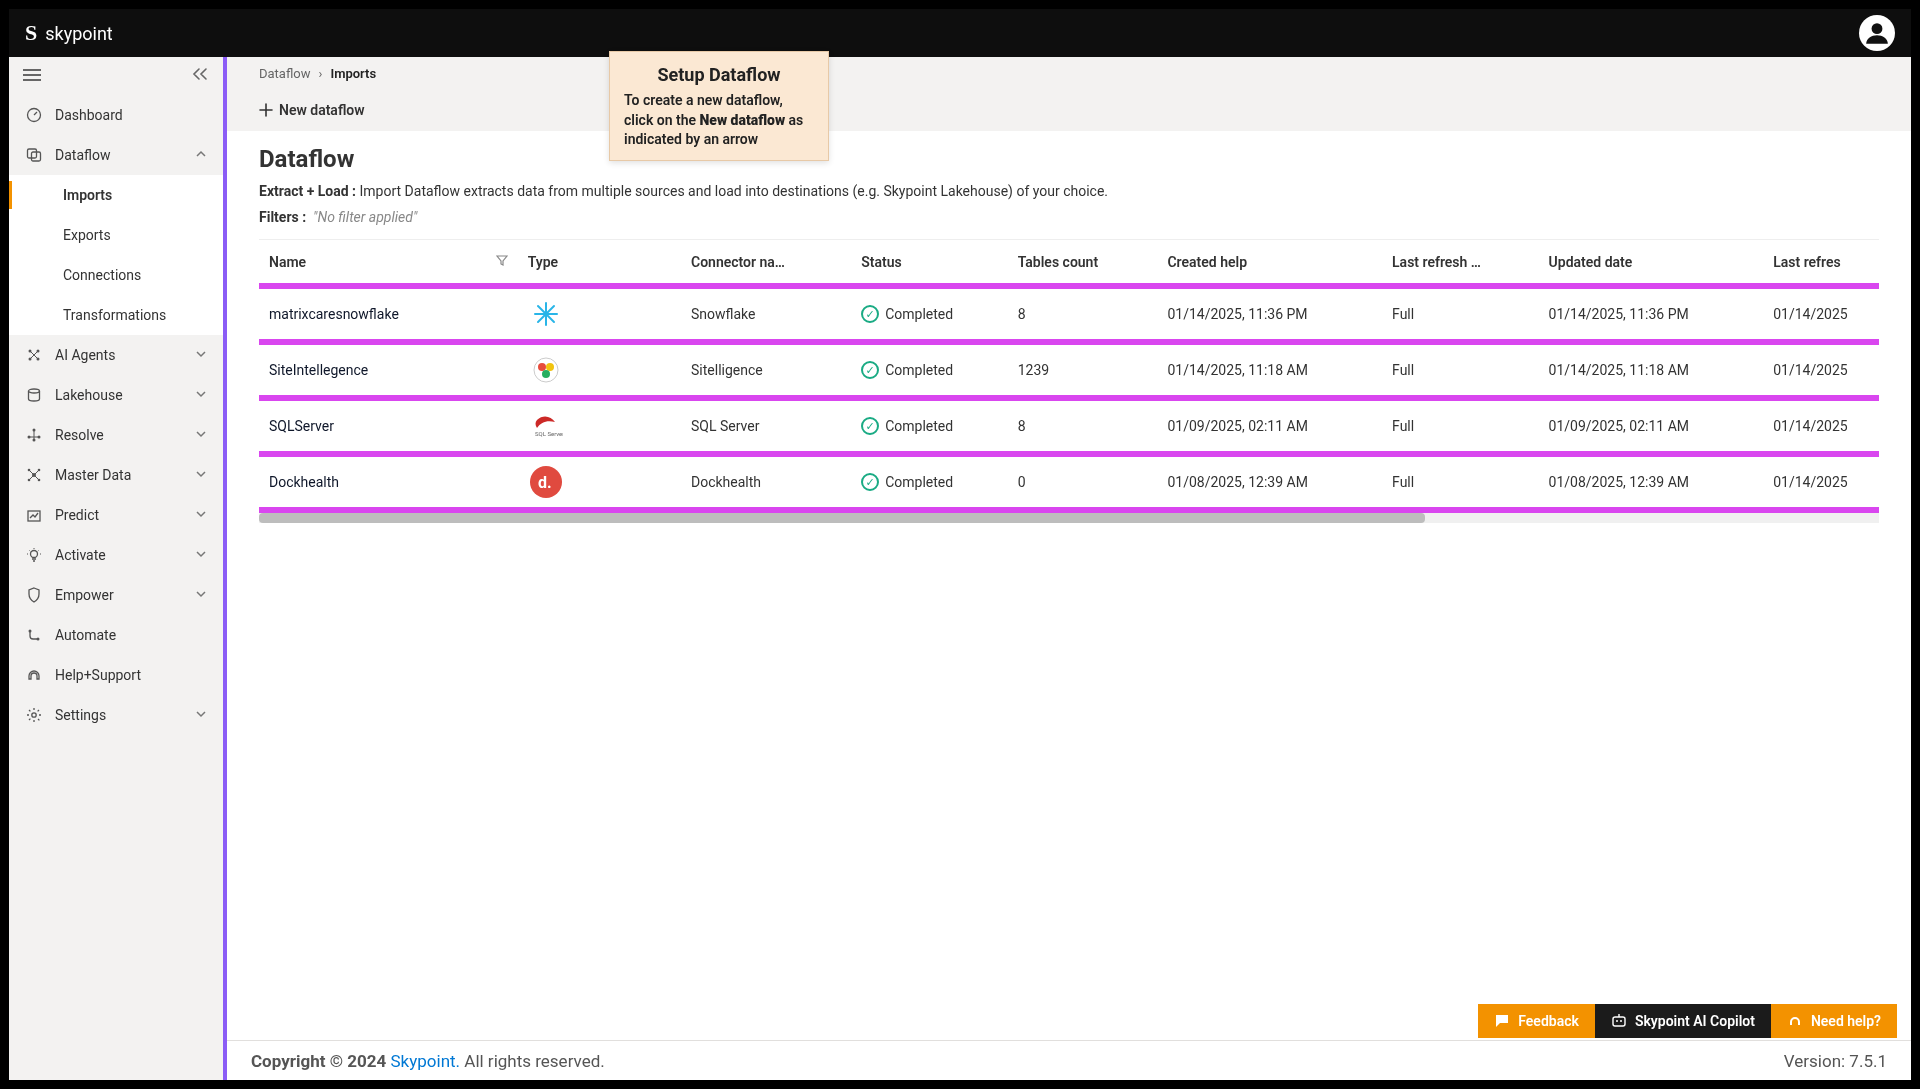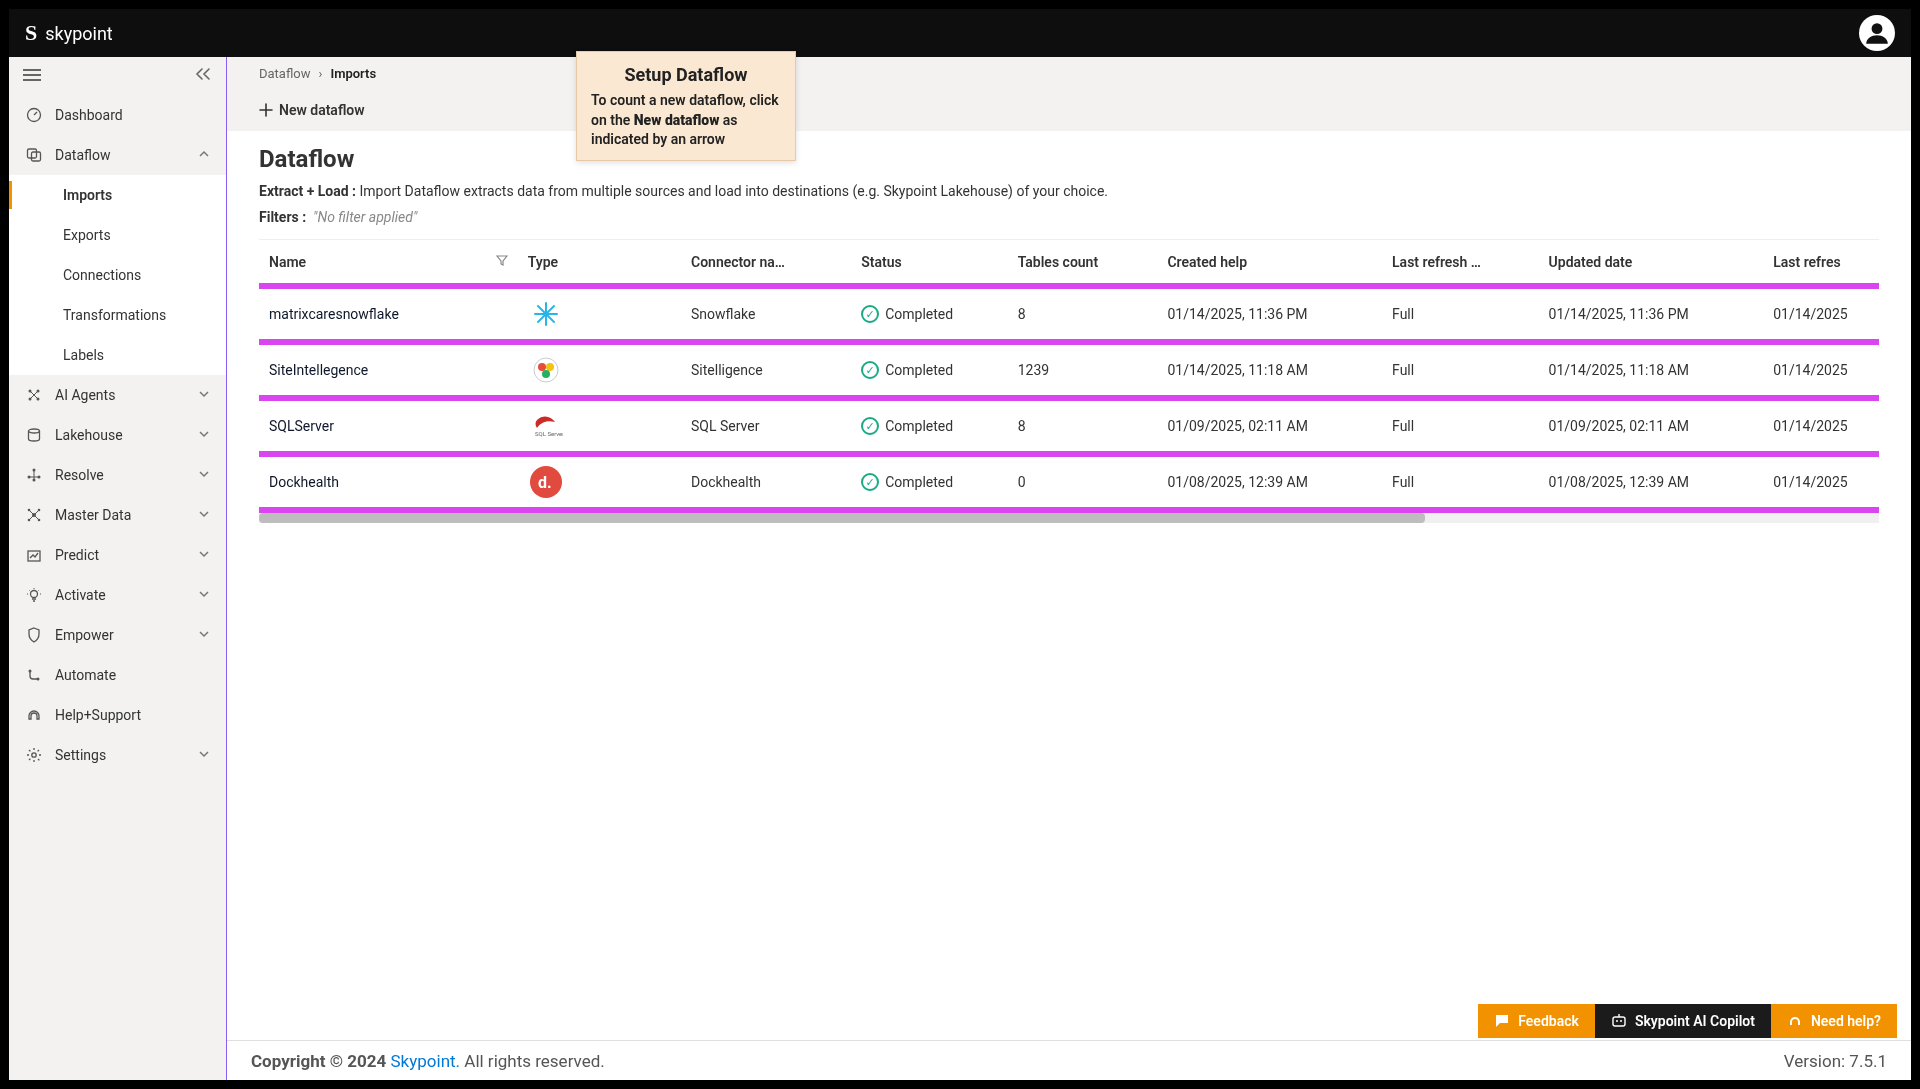--- a/index.html
+++ b/index.html
@@ -4,39 +4,39 @@
 <style>
   * { box-sizing: border-box; margin: 0; padding: 0; }
   body { font-family: -apple-system, "Segoe UI", Roboto, Arial, sans-serif; font-size: 14px; color: #333; background: #000; height: 1089px; width: 1920px; overflow: hidden; position: relative; }
   .frame { position: absolute; inset: 8px; background: #f3f2f1; border: 1px solid #000; display: flex; flex-direction: column; overflow: hidden; }
   .topbar { height: 48px; background: #0e0e0e; display: flex; align-items: center; padding: 0 16px; color: #fff; justify-content: space-between; }
   .brand { display: flex; align-items: center; gap: 8px; font-size: 18px; }
   .brand-s { font-family: Georgia, serif; font-weight: bold; font-size: 22px; }
   .avatar-wrap { width: 36px; height: 36px; border-radius: 50%; background: #fff; display: flex; align-items: center; justify-content: center; }
   .avatar-wrap svg { width: 26px; height: 26px; }
   .body { flex: 1; display: flex; min-height: 0; }
-  .sidebar { width: 218px; background: #f3f2f1; border-right: 1px solid #8b5cf6; display: flex; flex-direction: column; position: relative; }
+  .sidebar { width: 218px; background: #f3f2f1; border-right: 4px solid #8b5cf6; display: flex; flex-direction: column; position: relative; }
   .sidebar-top { height: 28px; display: flex; align-items: center; justify-content: space-between; padding: 0 14px; margin-top: 4px; }
   .hamburger { display: flex; flex-direction: column; gap: 3px; cursor: pointer; }
   .hamburger span { width: 18px; height: 2px; background: #666; display: block; }
   .collapse { color: #666; cursor: pointer; }
   .nav { padding-top: 6px; }
   .nav-item { display: flex; align-items: center; height: 40px; padding: 0 16px; gap: 12px; cursor: pointer; color: #333; position: relative; }
   .nav-item .icon { width: 18px; height: 18px; display: flex; align-items: center; justify-content: center; color: #555; }
   .nav-item .chev { margin-left: auto; color: #777; }
   .nav-sub { background: #fff; }
   .nav-sub .nav-item { padding-left: 54px; height: 40px; }
   .nav-sub .nav-item.active { font-weight: 600; }
   .nav-sub .nav-item.active::before { content: ""; position: absolute; left: 0; top: 6px; bottom: 6px; width: 3px; background: #f39200; }
   .main { flex: 1; display: flex; flex-direction: column; background: #fff; position: relative; min-width: 0; }
   .crumbbar { height: 32px; display: flex; align-items: center; padding: 0 32px; gap: 8px; color: #666; background: #f3f2f1; font-size: 13px; }
   .crumbbar .cur { color: #222; font-weight: 600; }
   .actionbar { height: 42px; display: flex; align-items: center; padding: 0 32px; gap: 10px; background: #f3f2f1; font-weight: 600; color: #333; position: relative; }
   .newbtn { display: flex; align-items: center; gap: 6px; cursor: pointer; }
-  .arrow-callout { position: absolute; left: 359px; top: 0px; display: flex; align-items: flex-start; z-index: 5; }
+  .arrow-callout { position: absolute; left: 392px; top: 0px; display: flex; align-items: flex-start; z-index: 5; }
   .arrow { width: 36px; height: 22px; align-self: center; margin-right: 4px; margin-top: 2px; }
   .tip { width: 220px; background: #fbe8d3; border: 1px solid #e7c9a7; padding: 10px 14px; font-size: 14px; line-height: 1.4; color: #222; box-shadow: 0 2px 6px rgba(0,0,0,0.12); position: absolute; left: -10px; top: -38px; }
   .tip b.title-b { display: block; text-align: center; font-size: 18px; margin-bottom: 4px; font-weight: 700; }
   .content { padding: 14px 32px 0; flex: 1; display: flex; flex-direction: column; min-height: 0; }
   .page-title { font-size: 24px; font-weight: 700; margin-bottom: 10px; }
   .subtitle { font-size: 14px; margin-bottom: 10px; }
   .subtitle b { font-weight: 700; }
   .filters { font-size: 14px; margin-bottom: 14px; }
   .filters .fval { color: #888; font-style: italic; }
   .table-wrap { flex: 1; overflow: hidden; border-top: 1px solid #eee; }
@@ -116,23 +116,20 @@
             </div>
             <div class="nav-item">
               <span>Exports</span>
             </div>
             <div class="nav-item">
               <span>Connections</span>
             </div>
             <div class="nav-item">
               <span>Transformations</span>
             </div>
-            <div class="nav-item">
-              <span>Labels</span>
-            </div>
           </div>
           <div class="nav-item">
             <span class="icon">
               <svg width="16" height="16" viewBox="0 0 16 16">
                 <circle cx="4" cy="4" r="1.5" fill="#555"></circle>
                 <circle cx="12" cy="4" r="1.5" fill="#555"></circle>
                 <circle cx="4" cy="12" r="1.5" fill="#555"></circle>
                 <circle cx="12" cy="12" r="1.5" fill="#555"></circle>
                 <path d="M4 4l8 8M12 4L4 12" stroke="#555" stroke-width="1"></path>
               </svg>
@@ -267,21 +264,21 @@
               <path d="M7 1v12M1 7h12" stroke="#333" stroke-width="1.6" stroke-linecap="round"></path>
             </svg>
           <span>New dataflow</span>
         </div>
         <div class="arrow-callout">
           <svg class="arrow" viewBox="0 0 36 22">
             <path d="M0 11 L16 0 L16 6 L36 6 L36 16 L16 16 L16 22 Z" fill="#d92b1f"></path>
           </svg>
           <div class="tip">
             <b class="title-b">Setup Dataflow</b>
-            <span>To count a new dataflow, click on the </span><b>New dataflow</b><span> as indicated by an arrow</span>
+            <span>To create a new dataflow, click on the </span><b>New dataflow</b><span> as indicated by an arrow</span>
           </div>
         </div>
       </div>
 
       <div class="content">
         <div class="page-title">Dataflow</div>
         <div class="subtitle">
           <b>Extract + Load : </b><span>Import Dataflow extracts data from multiple sources and load into destinations (e.g. Skypoint Lakehouse) of your choice.</span>
         </div>
         <div class="filters">

